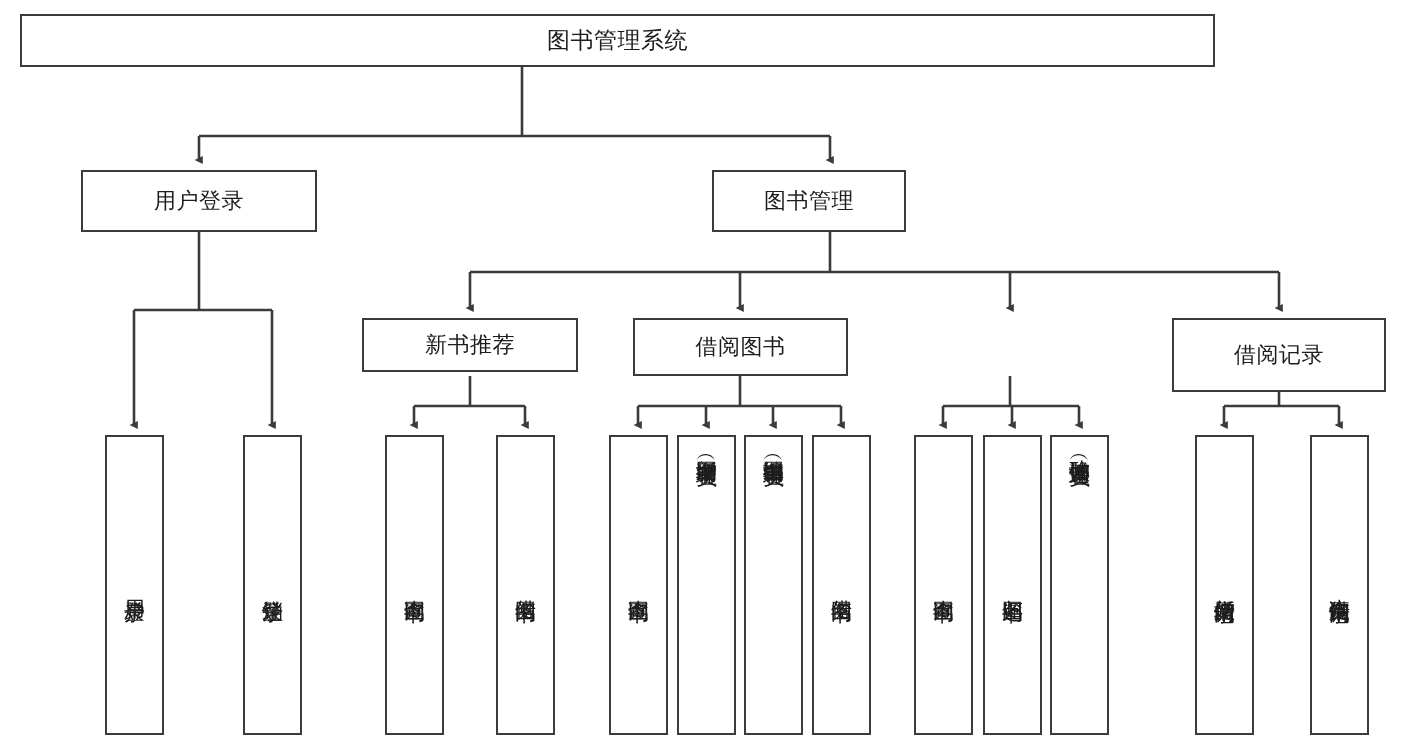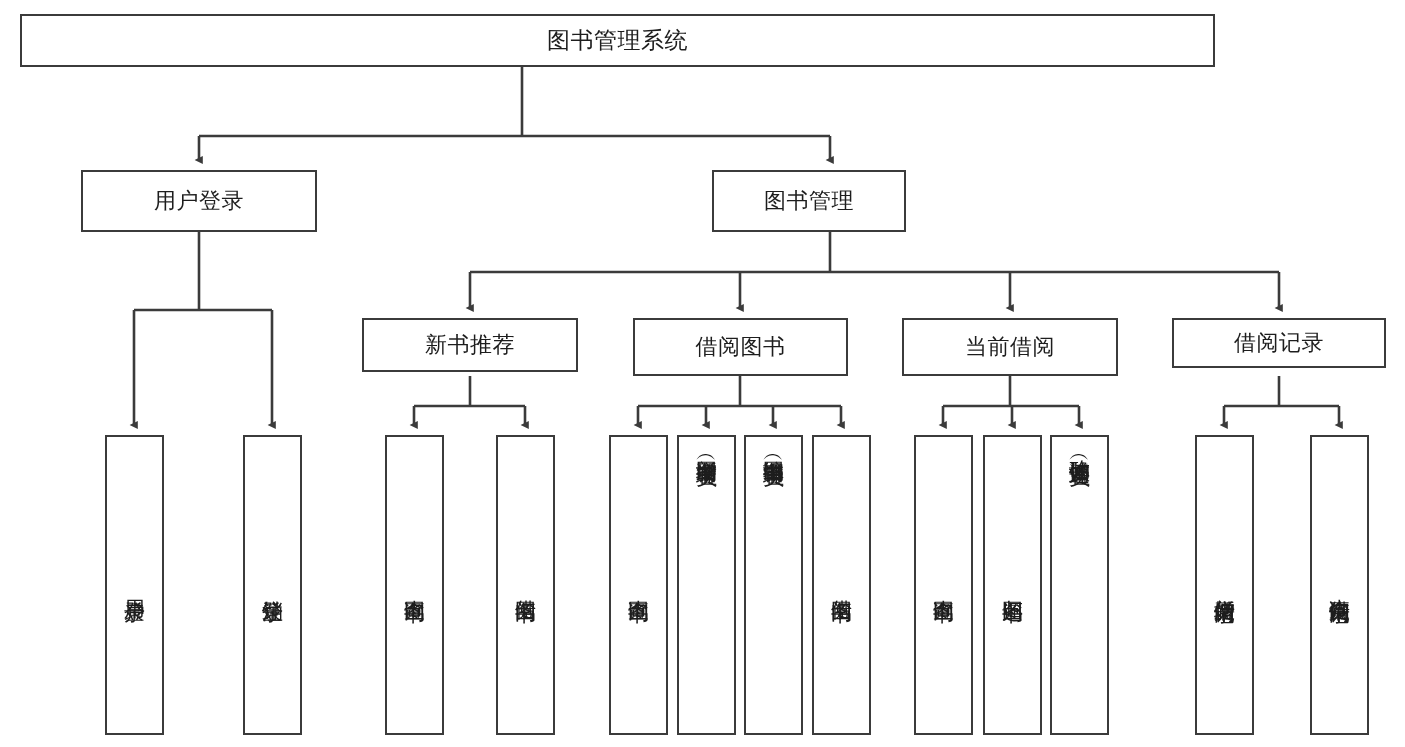--- a/index.html
+++ b/index.html
@@ -118,24 +118,21 @@
   <div class="node horiz" style="left:712px;top:170px;width:194px;height:62px;">
     <span class="lbl">图书管理</span>
   </div>
 
   <div class="node horiz" style="left:362px;top:318px;width:216px;height:54px;">
     <span class="lbl">新书推荐</span>
   </div>
   <div class="node horiz" style="left:633px;top:318px;width:215px;height:58px;">
     <span class="lbl">借阅图书</span>
   </div>
-  <div class="node horiz" style="left:902px;top:318px;width:216px;height:58px;">
-    <span class="lbl">当前借阅</span>
-  </div>
-  <div class="node horiz" style="left:1172px;top:318px;width:214px;height:50px;">
+  <div class="node horiz" style="left:1172px;top:318px;width:214px;height:74px;">
     <span class="lbl">借阅记录</span>
   </div>
 
   <div class="node vert" style="left:105px;top:435px;width:59px;height:300px;">
     <span class="lbl">用户登录</span>
   </div>
   <div class="node vert" style="left:243px;top:435px;width:59px;height:300px;">
     <span class="lbl">注销登录</span>
   </div>
 

